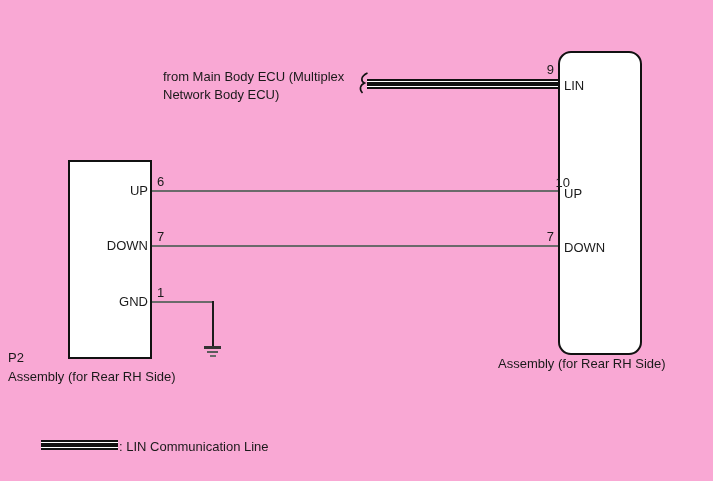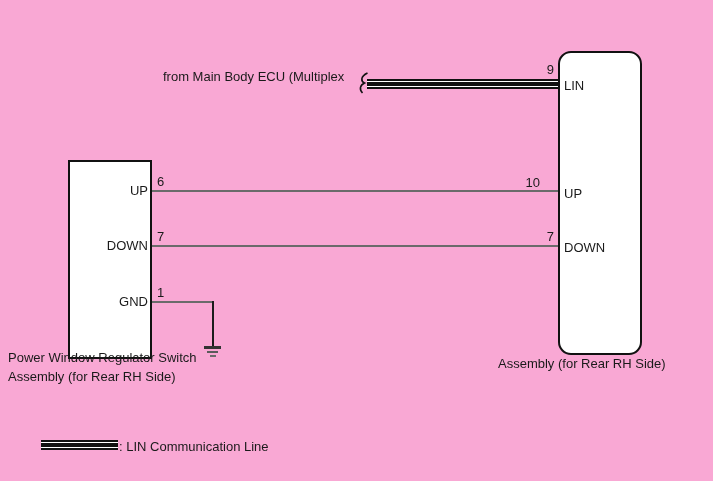--- a/index.html
+++ b/index.html
@@ -49,20 +49,21 @@
   .ra { text-align: right; }
   .gnd-bar { position: absolute; }
 </style>
 </head>
 <body>
 
 <div class="stage">
 
   <div class="txt note" style="left:163px; top:68px;">
     <div>from Main Body ECU (Multiplex</div>
+    <div>Network Body ECU)</div>
   </div>
 
   <svg style="position:absolute; left:356px; top:72px;" width="14" height="22" viewBox="0 0 14 22">
     <path d="M11.5,1 C4,4.5 5,9.5 8.5,11 C4,13 3,17.5 6.5,21" fill="none" stroke="#111111" stroke-width="1.6"></path>
   </svg>
 
   <div class="lin-line" style="left:367px; top:79px; width:191px;"></div>
 
   <div class="wire" style="left:152px; top:190px; width:406px;"></div>
   <div class="wire" style="left:152px; top:245px; width:406px;"></div>
@@ -81,29 +82,29 @@
 
   <div class="txt ra" style="left:68px; top:183px; width:80px;">UP</div>
   <div class="txt ra" style="left:68px; top:238px; width:80px;">DOWN</div>
   <div class="txt ra" style="left:68px; top:294px; width:80px;">GND</div>
 
   <div class="txt pin-num" style="left:157px; top:174px;">6</div>
   <div class="txt pin-num" style="left:157px; top:229px;">7</div>
   <div class="txt pin-num" style="left:157px; top:285px;">1</div>
 
   <div class="txt pin-num ra" style="left:526px; top:62px; width:28px;">9</div>
-  <div class="txt pin-num ra" style="left:506px; top:175px; width:34px;">10</div>
+  <div class="txt pin-num ra" style="left:536px; top:175px; width:34px;">10</div>
   <div class="txt pin-num ra" style="left:526px; top:229px; width:28px;">7</div>
 
   <div class="txt" style="left:564px; top:78px;text-align:right;">LIN</div>
   <div class="txt" style="left:564px; top:186px;">UP</div>
   <div class="txt" style="left:564px; top:240px;">DOWN</div>
 
   <div class="txt caption" style="left:8px; top:349px;">
-    <div>Power Window Regulator Switch</div>
+    <div>P2</div>
     <div>Assembly (for Rear RH Side)</div>
   </div>
 
   <div class="txt caption" style="left:498px; top:355px;">
     <div>Assembly (for Rear RH Side)</div>
   </div>
 
   <div>
     <div class="lin-line" style="left:41px; top:440px; width:77px;"></div>
     <div class="txt" style="left:119px; top:439px;text-align:right;">: LIN Communication Line</div>

